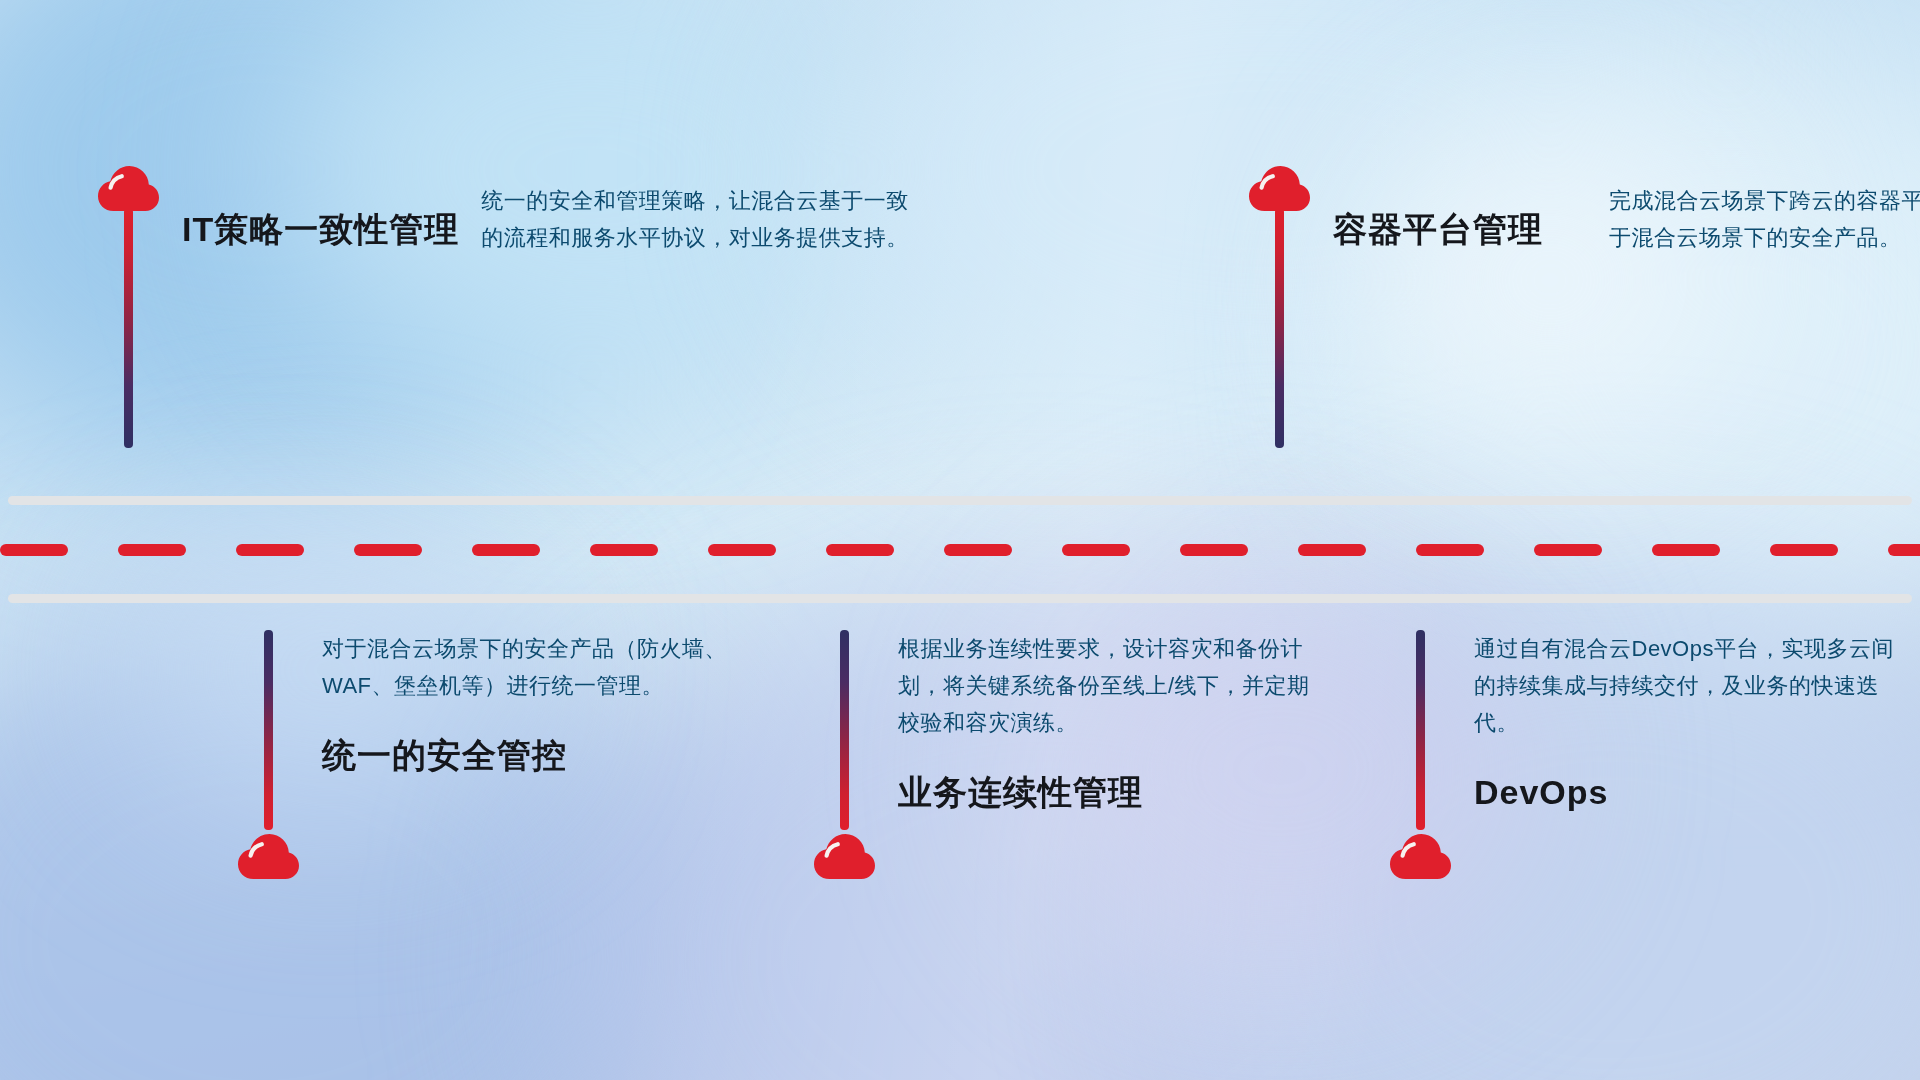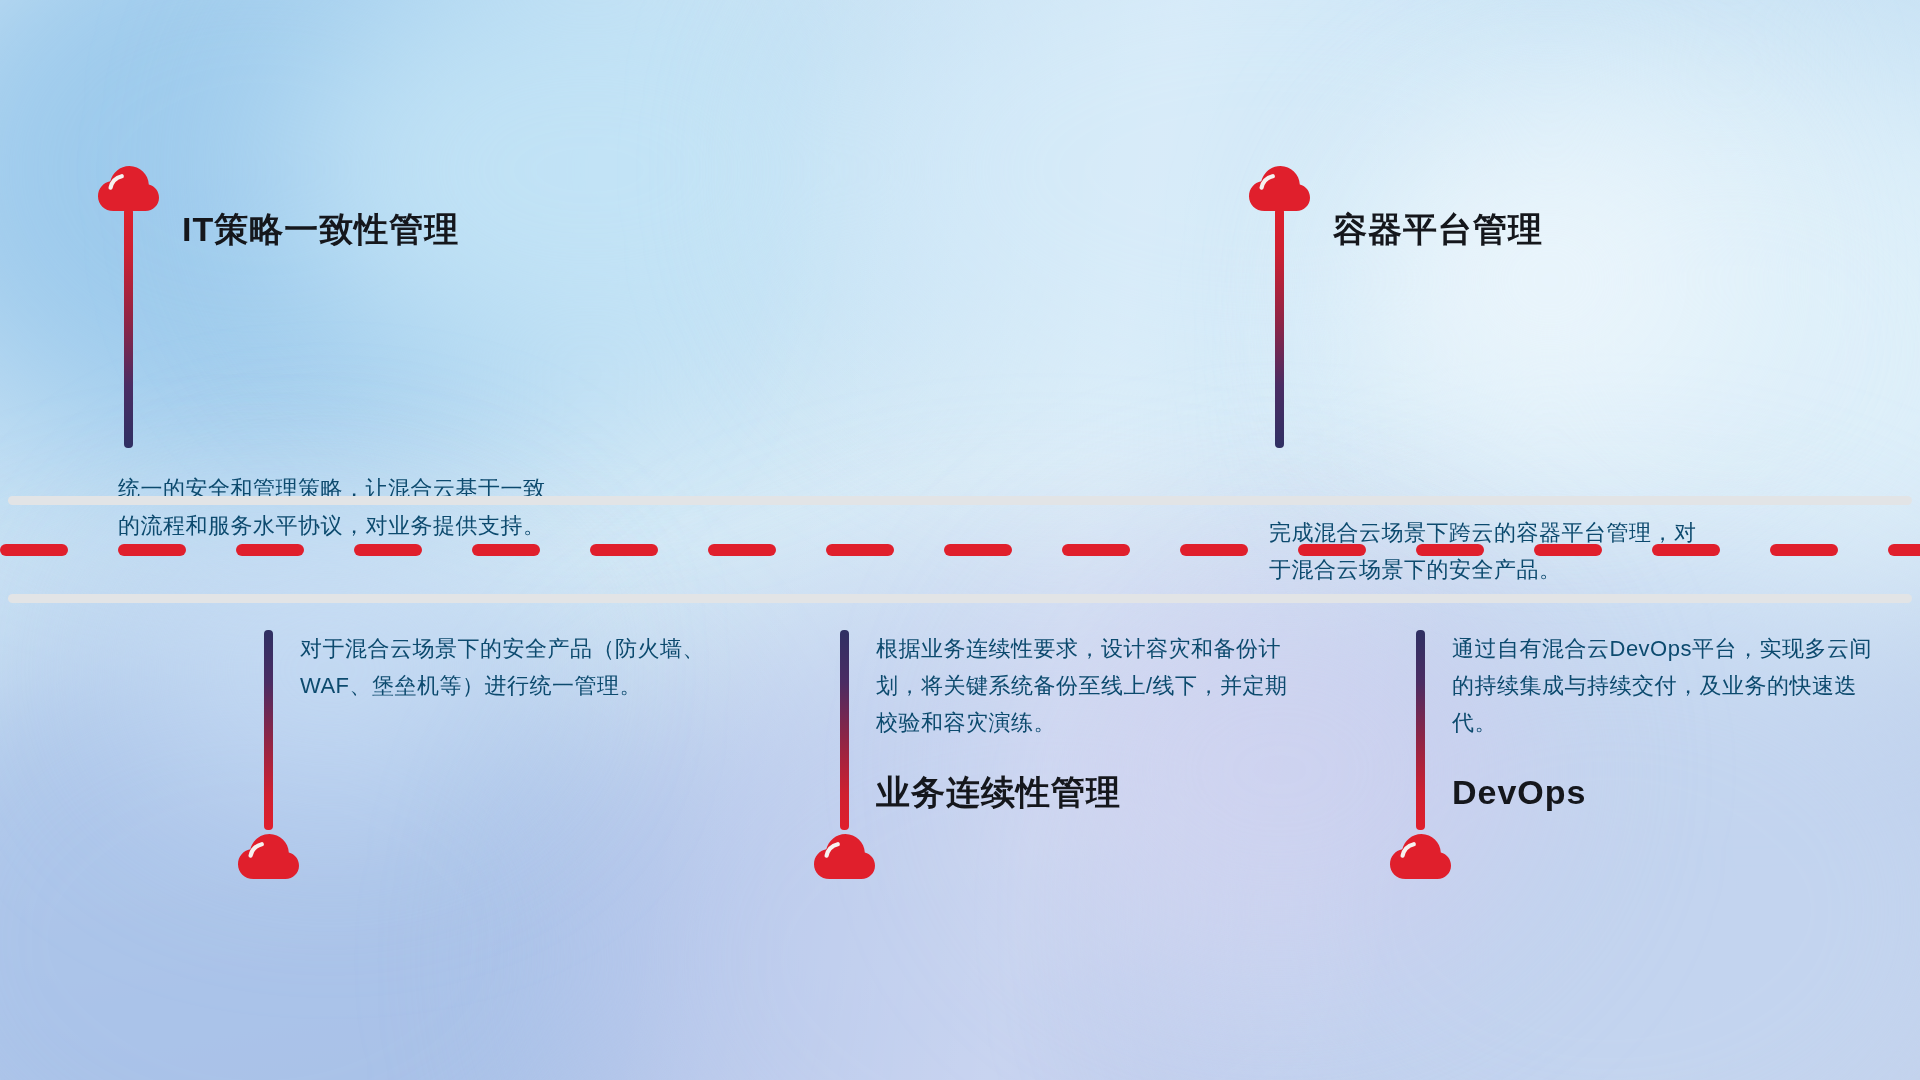--- a/index.html
+++ b/index.html
@@ -82,21 +82,21 @@
     width:9px; border-radius:4px;
   }
   .stem-down {
     background:linear-gradient(180deg,#e01f2c 0%,#cf2030 18%,#8d2546 48%,#4a2c63 74%,#2f3063 100%);
   }
   .stem-up {
     background:linear-gradient(180deg,#2f3063 0%,#4a2c63 26%,#8d2546 54%,#cf2030 82%,#e01f2c 100%);
   }
 
   
-  .col-top { display:flex; flex-direction:column; align-items:flex-start; }
+  .col-top { display:flex; flex-direction:row; align-items:flex-start; }
   .col-top .head-row { display:flex; align-items:flex-start; }
   .col-top .stem-wrap {
     width:64px; display:flex; flex-direction:column; align-items:center;
   }
   .col-top .stem { height:240px; margin-top:-4px; }
 
   .title {
     font-size:34px; font-weight:700; color:#15171c;
     letter-spacing:1px; white-space:nowrap;
     line-height:1;
@@ -122,21 +122,21 @@
     margin-top:22px; margin-left:22px;
   }
 
   
   #bot-1 { left:236px;  top:630px; }
   #bot-2 { left:812px;  top:630px; }
   #bot-3 { left:1388px; top:630px; }
 
   .bot-inner { display:flex; align-items:flex-start; }
   .bot-stemcol { width:64px; display:flex; flex-direction:column; align-items:center; }
-  .bot-textcol { }
+  .bot-textcol { margin-left:22px; }
   .title-bot { margin-top:34px; }
   .cloud-bot { margin-top:-2px; }
 </style>
 </head>
 <body>
 
 <div id="bg-layer">
   <div class="bg-base"></div>
   <div class="glow glow-a"></div>
   <div class="glow glow-b"></div>
@@ -214,20 +214,21 @@
         <div class="stem stem-up"></div>
         <div class="cloud cloud-bot">
           <svg viewBox="0 0 64 52" xmlns="http://www.w3.org/2000/svg">
             <path d="M17.5 51C8.4 51 2 44.6 2 36.2c0-7.5 5.2-13.6 12.3-14.9C16.4 12.6 24.1 6 33.4 6c10.5 0 19 8.3 19.4 18.6C58.9 26.1 63 31.4 63 37.8 63 45.1 57 51 49.4 51z" fill="#e01f2c"></path>
             <path d="M14.6 27.6c1.2-5.6 5.6-10 11.2-11.4" fill="none" stroke="#f6f2f0" stroke-width="4.2" stroke-linecap="round"></path>
           </svg>
         </div>
       </div>
       <div class="bot-textcol">
         <div class="body" style="width:430px">对于混合云场景下的安全产品（防火墙、WAF、堡垒机等）进行统一管理。</div>
+        <div class="title title-bot">统一的安全管控</div>
       </div>
     </div>
   </div>
 
   <div class="col col-bot" id="bot-2">
     <div class="bot-inner">
       <div class="bot-stemcol">
         <div class="stem stem-up"></div>
         <div class="cloud cloud-bot">
           <svg viewBox="0 0 64 52" xmlns="http://www.w3.org/2000/svg">

